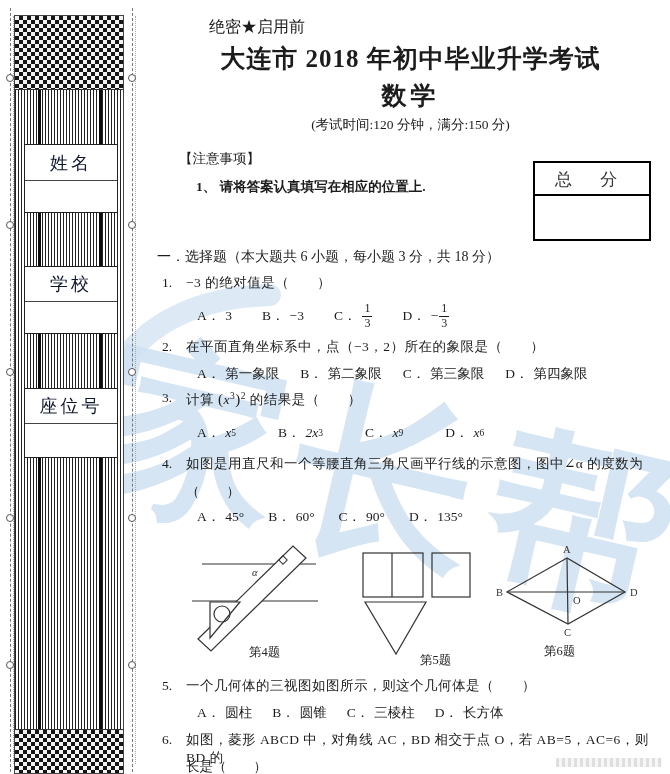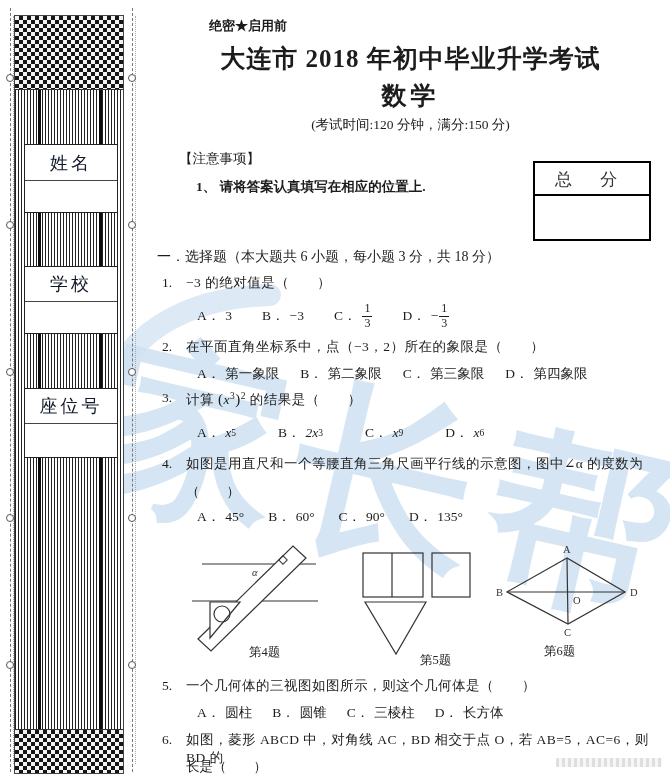--- a/index.html
+++ b/index.html
@@ -68,21 +68,21 @@
   .field-input { height:31px; background:#fff; }
   .fb-name { top:128px; height:69px; }
   .fb-school { top:250px; height:68px; }
   .fb-seat { top:372px; height:70px; }
   .fb-school .field-label, .fb-seat .field-label { height:35px; line-height:35px; }
 
   
   .main { position:absolute; inset:0; z-index:2; }
   .abs { position:absolute; }
   .center-line { position:absolute; left:158px; width:505px; text-align:center; }
-  .secrecy { left:209px; top:17px; font-size:13px; font-weight:bold; }
+  .secrecy { left:209px; top:17px; font-size:16px; font-weight:normal; }
   .title { top:42px; font-size:25px; font-weight:bold; letter-spacing:1px; }
   .subject { top:79px; font-size:25px; font-weight:bold; letter-spacing:4px; }
   .exam-info { top:116px; font-size:13.5px; }
   .notice-h { left:179px; top:150px; font-size:13.5px; font-weight:normal; }
   .notice-i { left:196px; top:178px; font-size:13.5px; font-weight:bold; }
 
   .score-box { left:533px; top:161px; width:118px; height:80px; border:2px solid #000; background:#fff; }
   .score-label { height:33px; line-height:33px; text-align:center; font-size:17px; letter-spacing:12px; color:#333; border-bottom:2px solid #000; }
   .score-cell { height:35px; background:#fff; }
 

